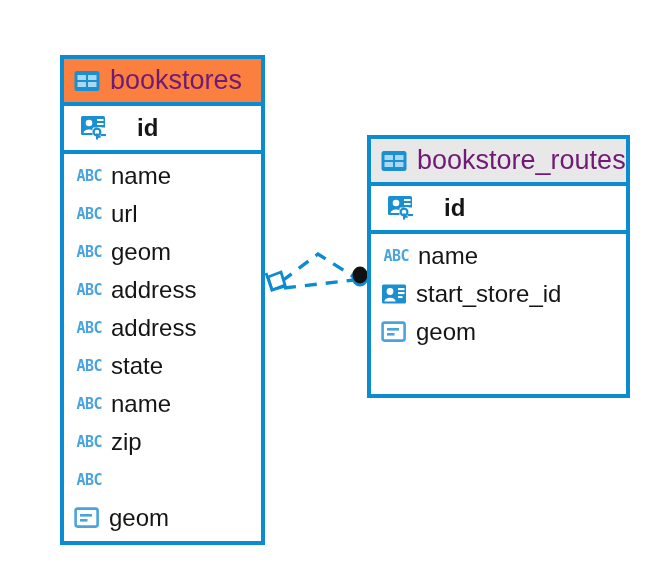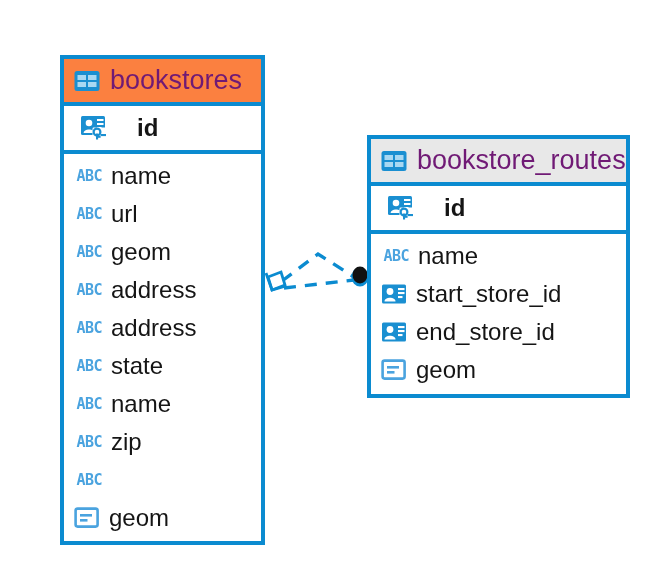--- a/index.html
+++ b/index.html
@@ -309,33 +309,20 @@
             <circle cx="9" cy="9.5" r="3.4" fill="#ffffff"></circle>
             <path d="M 3.5 19.5 C 3.5 14.5 14.5 14.5 14.5 19.5 Z" fill="#ffffff"></path>
             <rect x="17" y="6" width="6.5" height="2.1" fill="#ffffff"></rect>
             <rect x="17" y="10" width="6.5" height="2.1" fill="#ffffff"></rect>
             <rect x="17" y="14" width="4.5" height="2.1" fill="#ffffff"></rect>
           </svg>
         </span>
         <span class="field-label">start_store_id</span>
       </div>
 
-      <div class="field-row">
-        <span class="icon fk-icon">
-          <svg width="26" height="24" viewBox="0 0 26 24" xmlns="http://www.w3.org/2000/svg">
-            <rect x="1" y="2.5" width="24" height="19" rx="1.5" fill="#1a8fd1"></rect>
-            <circle cx="9" cy="9.5" r="3.4" fill="#ffffff"></circle>
-            <path d="M 3.5 19.5 C 3.5 14.5 14.5 14.5 14.5 19.5 Z" fill="#ffffff"></path>
-            <rect x="17" y="6" width="6.5" height="2.1" fill="#ffffff"></rect>
-            <rect x="17" y="10" width="6.5" height="2.1" fill="#ffffff"></rect>
-            <rect x="17" y="14" width="4.5" height="2.1" fill="#ffffff"></rect>
-          </svg>
-        </span>
-        <span class="field-label">end_store_id</span>
-      </div>
 
       <div class="field-row">
         <span class="icon geom-icon">
           <svg width="26" height="24" viewBox="0 0 26 24" xmlns="http://www.w3.org/2000/svg">
             <rect x="1.6" y="2.6" width="22" height="18" rx="2" fill="#ffffff" stroke="#4aa3df" stroke-width="2.6"></rect>
             <rect x="6" y="8" width="12" height="2.6" fill="#4aa3df"></rect>
             <rect x="6" y="13" width="7.5" height="2.6" fill="#4aa3df"></rect>
           </svg>
         </span>
         <span class="field-label">geom</span>

